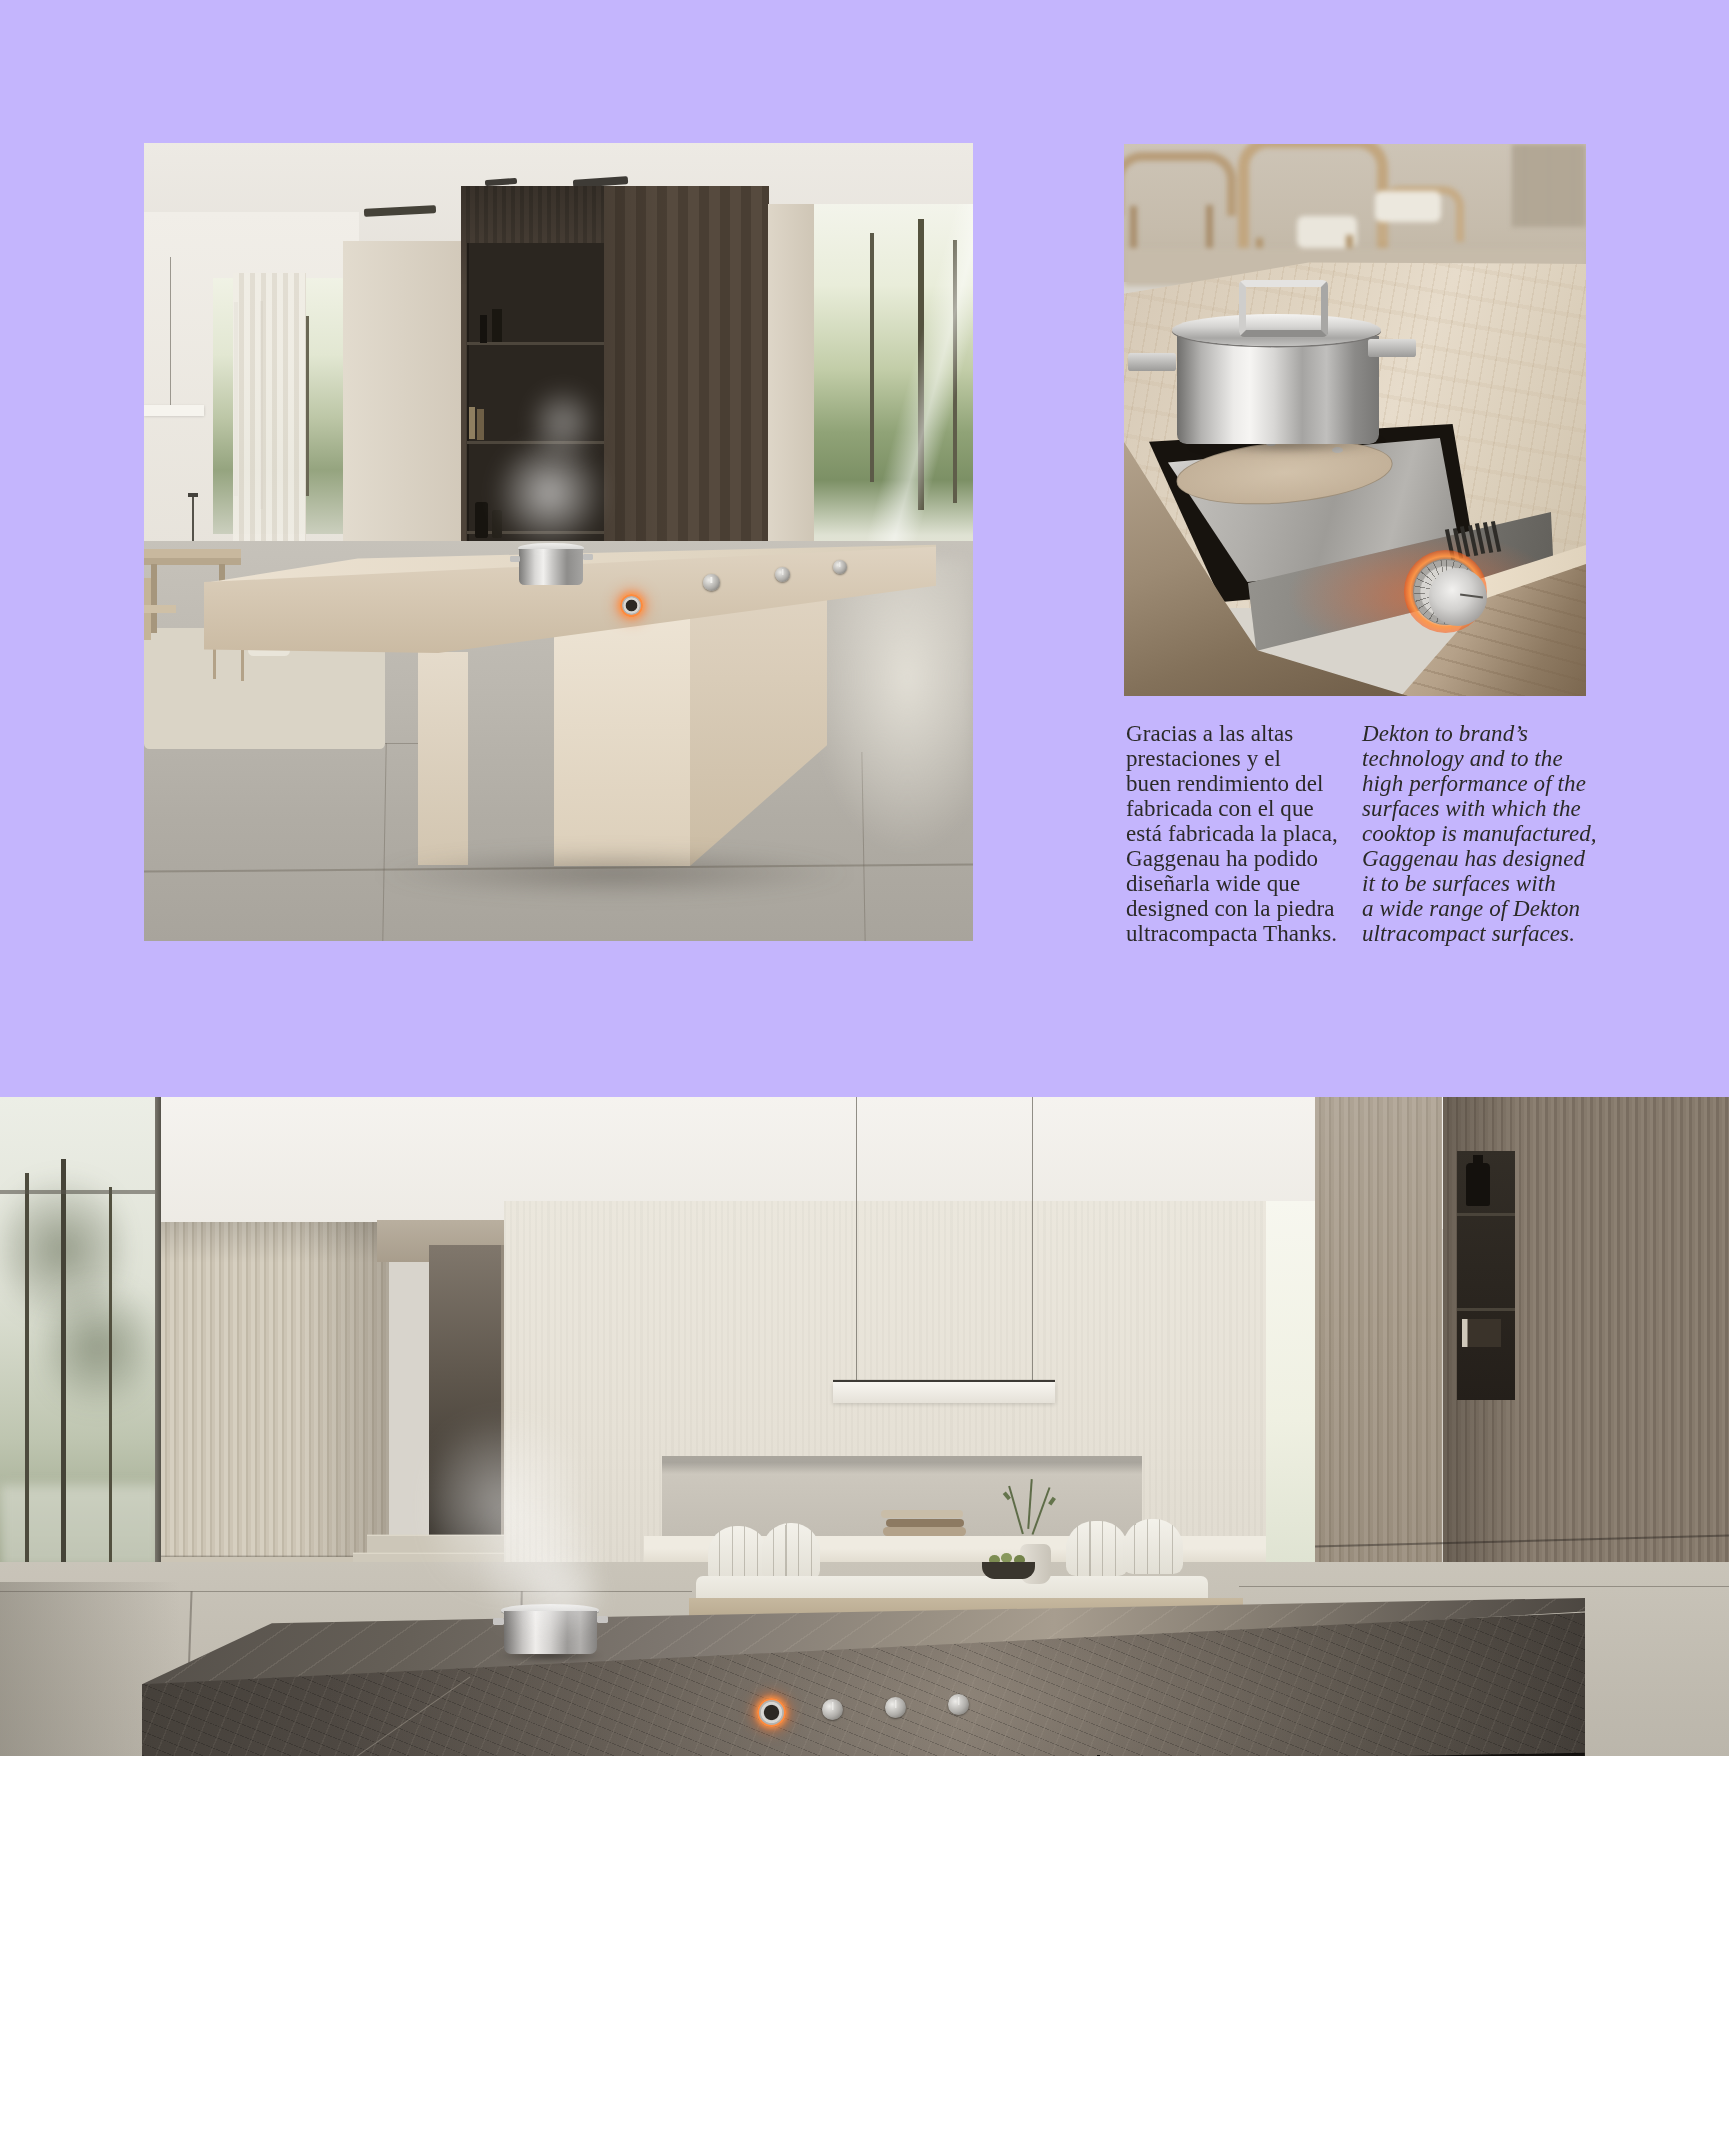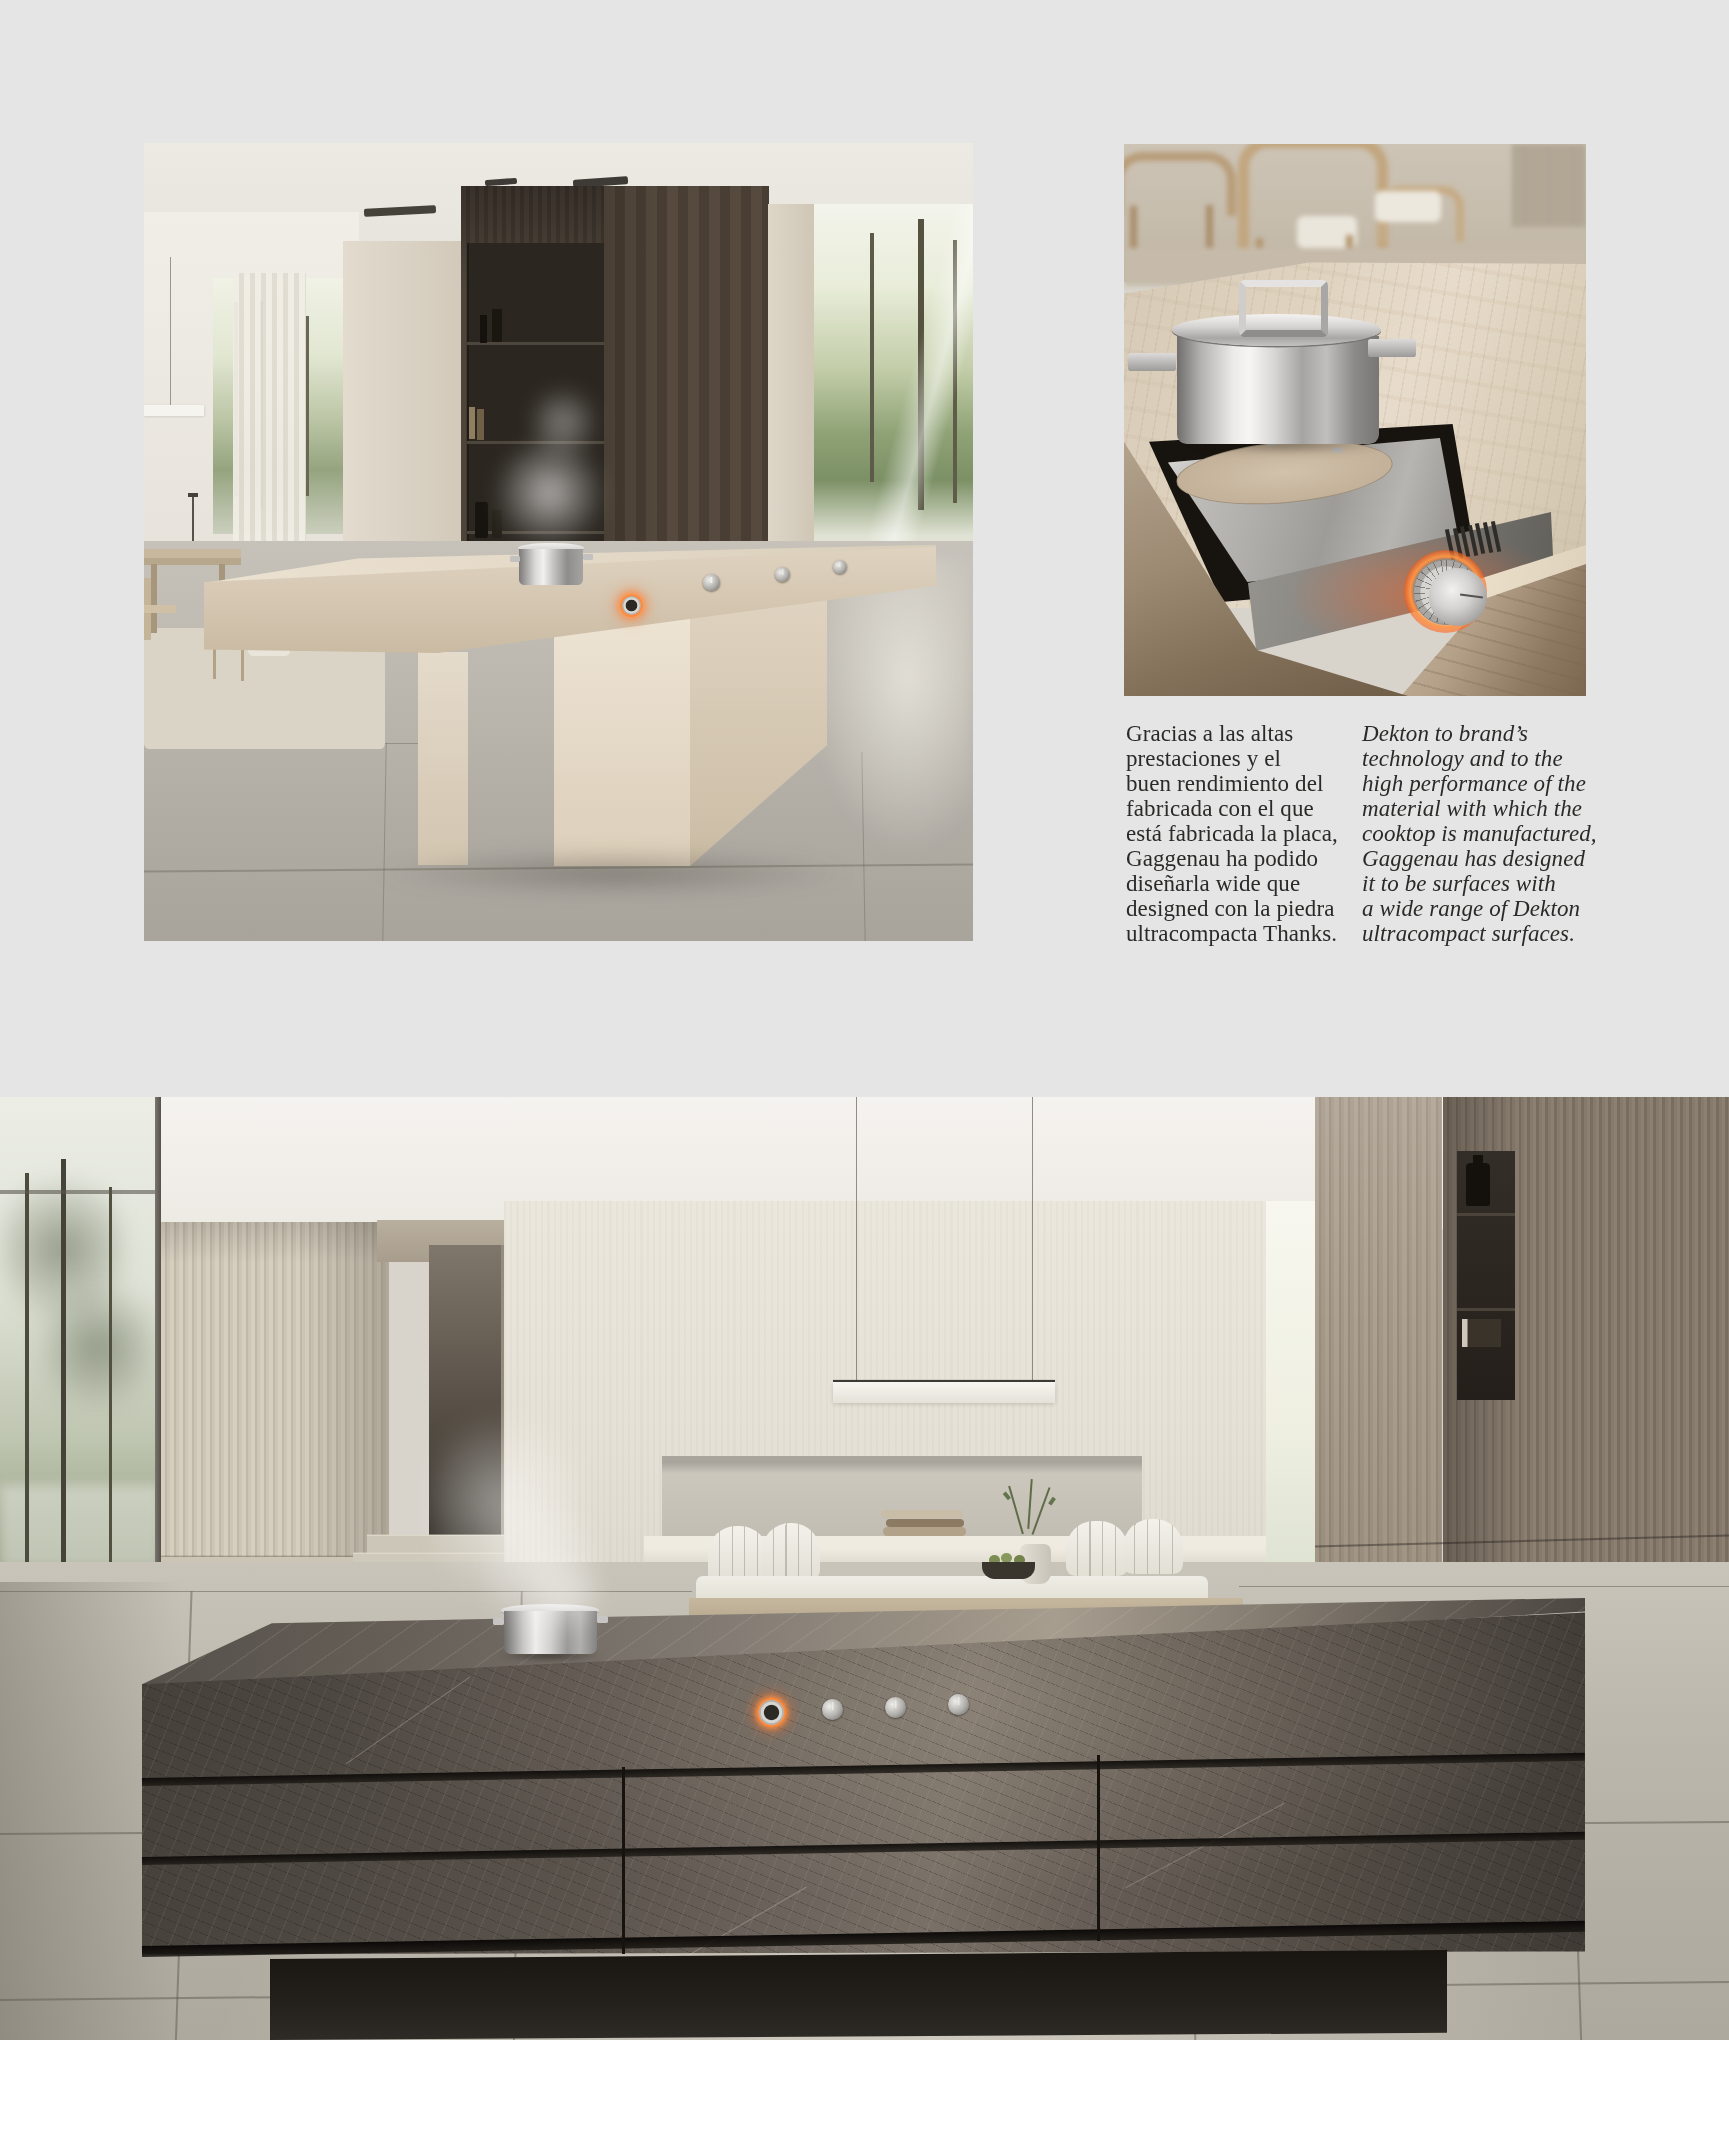--- a/index.html
+++ b/index.html
@@ -1,16 +1,16 @@
 <!DOCTYPE html>
 <html style="font-size:11px"><head>
 <meta charset="utf-8">
 <style>
   html,body{margin:0;padding:0;background:#ffffff;}
-  .page{position:relative;width:1729px;height:2040px;background:#e5e5e5;overflow:hidden;
+  .page{position:relative;width:1729px;height:1756px;background:#c4b5fd;overflow:hidden;
         font-family:"Liberation Serif","DejaVu Serif",serif;}
   .abs{position:absolute;}
   figure.ph{position:absolute;margin:0;overflow:hidden;background:#d8d4cc;}
 
   
   .cap-col{position:absolute;color:#2b2a28;font-size:23px;line-height:25px;letter-spacing:0.1px;}
   .cap-col .ln{white-space:nowrap;}
   .cap-es{left:1126px;top:721px;width:228px;}
   .cap-en{left:1362px;top:721px;width:235px;font-style:italic;}
 
@@ -455,21 +455,21 @@
     <div class="ln">está fabricada la placa,</div>
     <div class="ln">Gaggenau ha podido</div>
     <div class="ln">diseñarla wide que</div>
     <div class="ln">designed con la piedra</div>
     <div class="ln">ultracompacta Thanks.</div>
   </section>
   <section class="cap-col cap-en" lang="en">
     <div class="ln">Dekton to brand’s</div>
     <div class="ln">technology and to the</div>
     <div class="ln">high performance of the</div>
-    <div class="ln">material with which the</div>
+    <div class="ln">surfaces with which the</div>
     <div class="ln">cooktop is manufactured,</div>
     <div class="ln">Gaggenau has designed</div>
     <div class="ln">it to be surfaces with</div>
     <div class="ln">a wide range of Dekton</div>
     <div class="ln">ultracompact surfaces.</div>
   </section>
 
   <figure class="ph p3" aria-label="Cream-toned kitchen interior with a monolithic dark Dekton stone island, four control knobs (one glowing orange), steaming pot, fireplace niche, pendant light and wood-slat cabinetry">
     <div class="abs p3-ceiling"></div>
     <div class="abs spots p3-sp1"></div>

